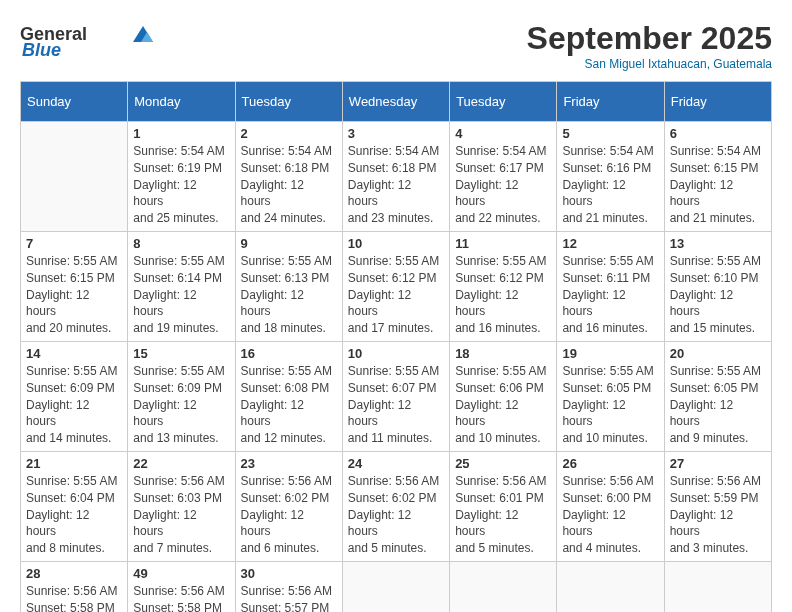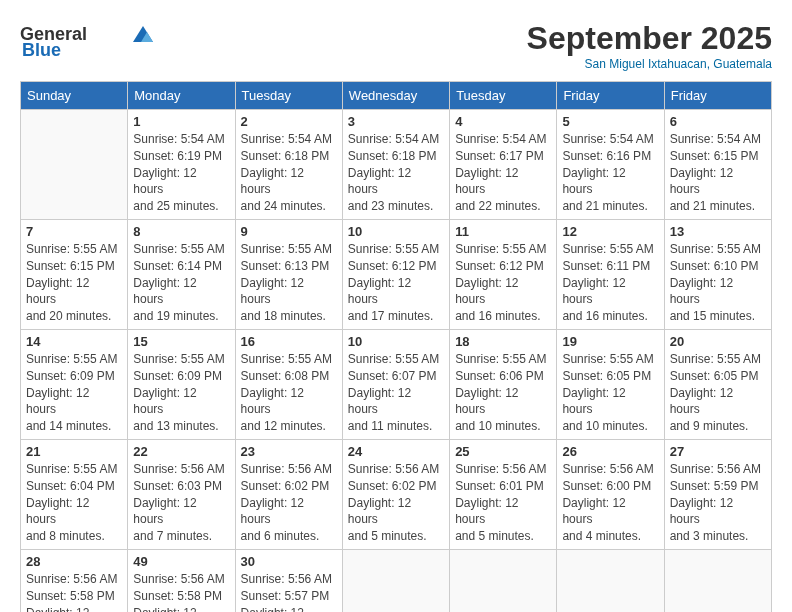--- a/index.html
+++ b/index.html
@@ -50,21 +50,21 @@
     }
     .calendar {
       width: 100%;
       border-collapse: collapse;
       font-size: 11px;
     }
     .calendar th {
       background-color: #2a6db5;
       color: white;
       text-align: left;
-      padding: 6px 6px;
+      padding: 12px 6px;
       font-size: 13px;
       font-weight: normal;
       border: 1px solid #ccc;
     }
     .calendar td {
       border: 1px solid #ccc;
       vertical-align: top;
       padding: 4px 5px;
       width: 107px;
       min-height: 80px;
@@ -91,21 +91,21 @@
 <div class="header-area">
   <div class="logo">
     <div style="display:flex; flex-direction:column; align-items:flex-start;">
       <div style="display:flex; align-items:center;gap:40px;">
         <span class="logo-text-general">General</span>
         <svg class="logo-icon" viewBox="0 0 28 28">
           <polygon points="4,22 14,6 24,22" fill="#1a6bb5"></polygon>
           <polygon points="12,22 18,12 24,22" fill="#5aabde"></polygon>
         </svg>
       </div>
-      <span class="logo-text-blue" style="margin-top:-8px; margin-left:2px;">Blue</span>
+      <span class="logo-text-blue" style="margin-top:-8px; margin-left:2px;font-style:italic;">Blue</span>
     </div>
   </div>
   <div class="title-area">
     <div class="month-title">September 2025</div>
     <div class="location-title">San Miguel Ixtahuacan, Guatemala</div>
   </div>
 </div>
 
 <table class="calendar">
   <thead>

